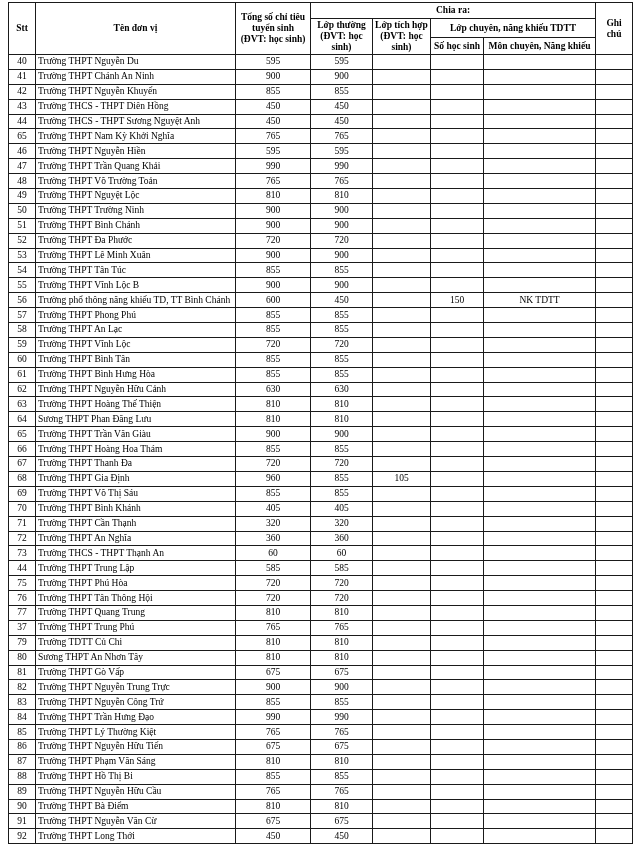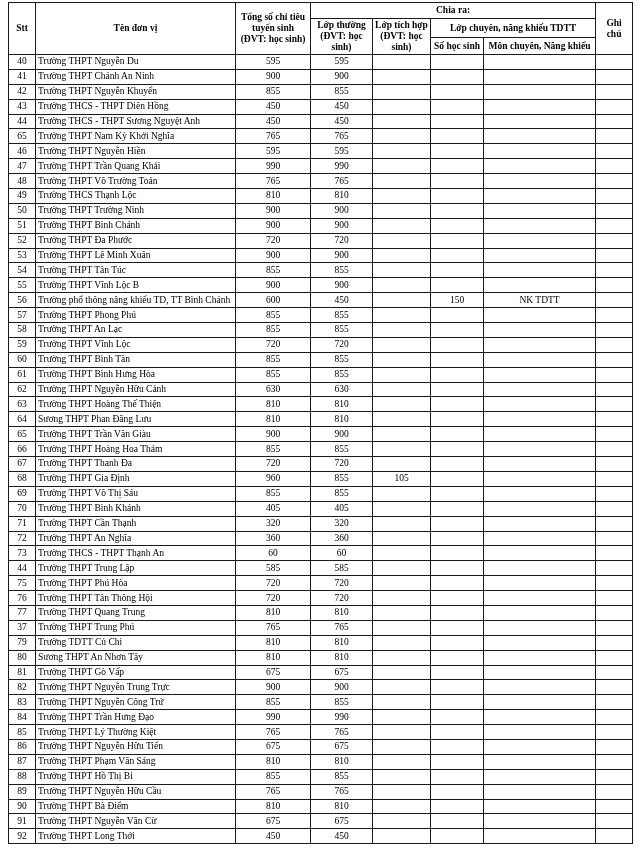--- a/index.html
+++ b/index.html
@@ -167,21 +167,21 @@
       <td class="l">Trường THPT Võ Trường Toản</td>
       <td class="c">765</td>
       <td class="c">765</td>
       <td class="c"></td>
       <td class="c"></td>
       <td class="c"></td>
       <td class="c"></td>
     </tr>
         <tr>
       <td class="c">49</td>
-      <td class="l">Trường THCS Thạnh Lộc</td>
+      <td class="l">Trường THPT Nguyệt Lộc</td>
       <td class="c">810</td>
       <td class="c">810</td>
       <td class="c"></td>
       <td class="c"></td>
       <td class="c"></td>
       <td class="c"></td>
     </tr>
         <tr>
       <td class="c">50</td>
       <td class="l">Trường THPT Trường Ninh</td>

